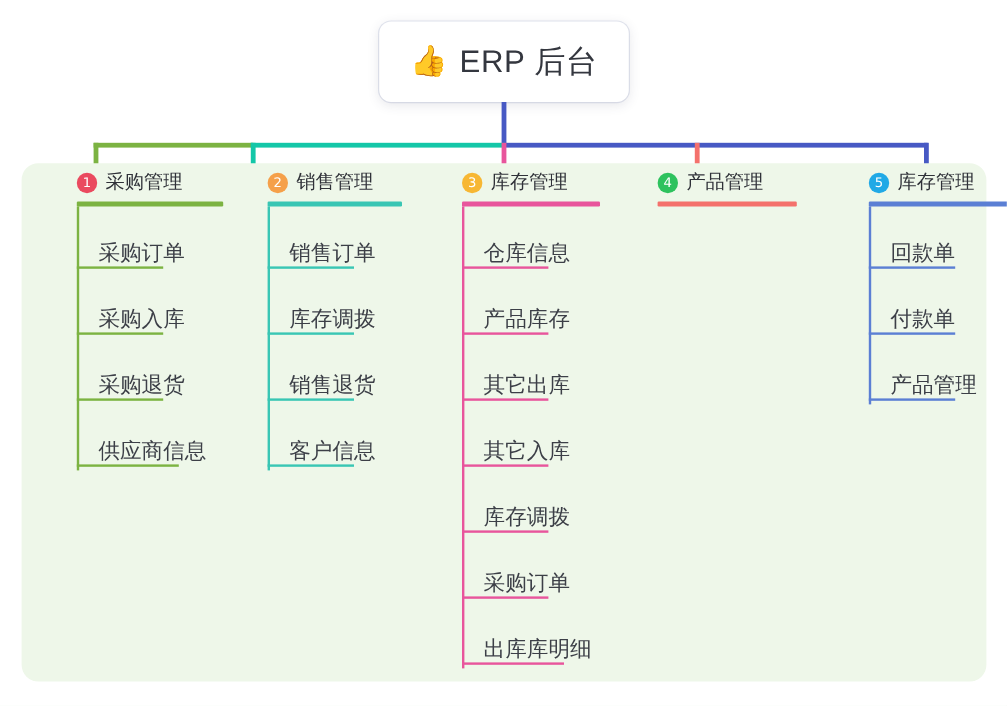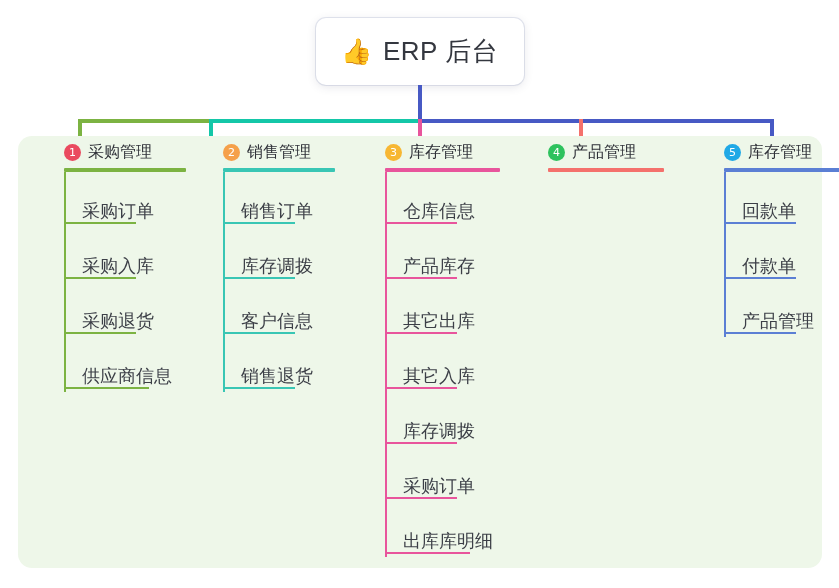--- a/index.html
+++ b/index.html
@@ -219,25 +219,25 @@
         <div class="spine" style="background: rgb(57, 198, 180); height: 220px;"></div>
         <div class="leaf">
           <span class="leaf-text">销售订单</span>
           <div class="leaf-rule" style="background: rgb(57, 198, 180); width: 72px;"></div>
         </div>
         <div class="leaf">
           <span class="leaf-text">库存调拨</span>
           <div class="leaf-rule" style="background: rgb(57, 198, 180); width: 72px;"></div>
         </div>
         <div class="leaf">
+          <span class="leaf-text">销售退货</span>
+          <div class="leaf-rule" style="background: rgb(57, 198, 180); width: 72px;"></div>
+        </div>
+        <div class="leaf">
           <span class="leaf-text">客户信息</span>
-          <div class="leaf-rule" style="background: rgb(57, 198, 180); width: 72px;"></div>
-        </div>
-        <div class="leaf">
-          <span class="leaf-text">销售退货</span>
           <div class="leaf-rule" style="background: rgb(57, 198, 180); width: 72px;"></div>
         </div>
       </div>
     </div>
   <div class="column" id="col-3">
       <div class="col-header">
         <span class="badge" style="background: rgb(247, 183, 51);">3</span>
         <span class="col-title">库存管理</span>
       </div>
       <div class="col-rule" style="background: rgb(232, 85, 156); width: 115px; margin-left: 22px;"></div>

